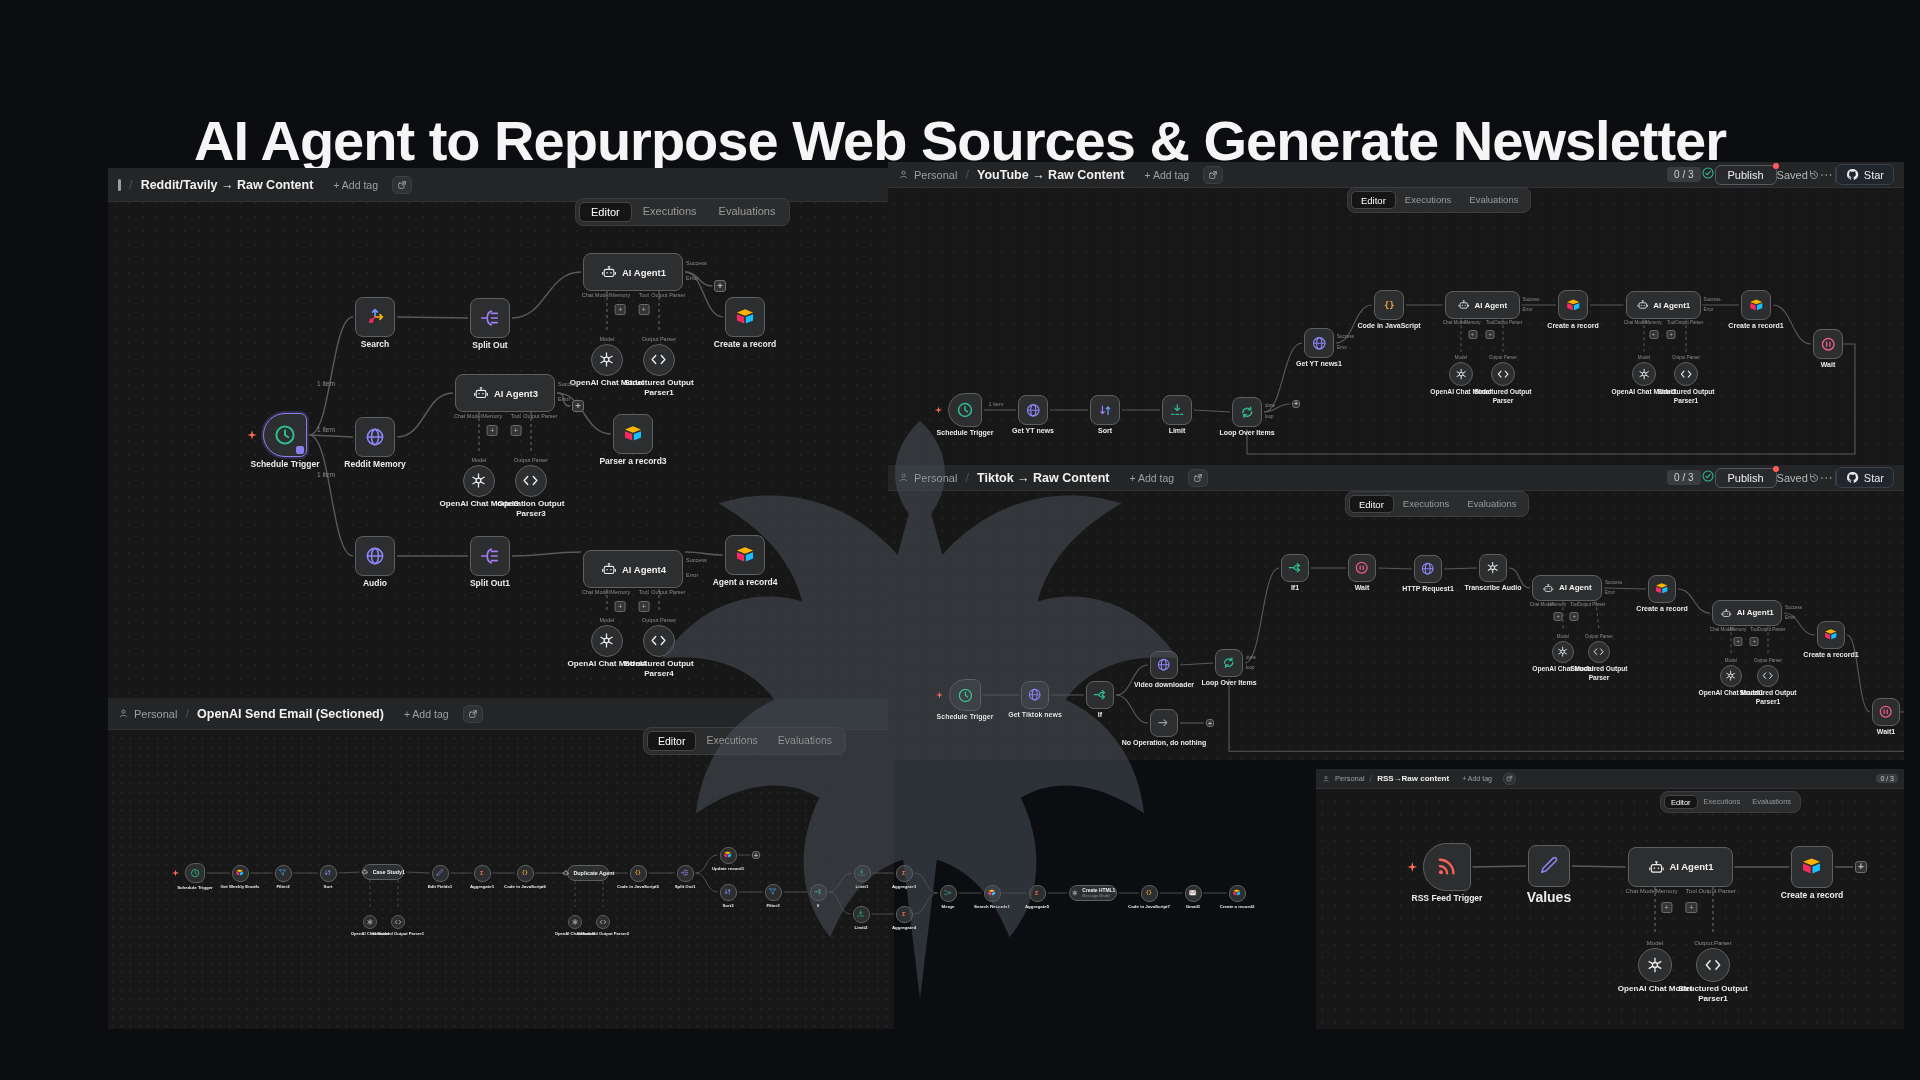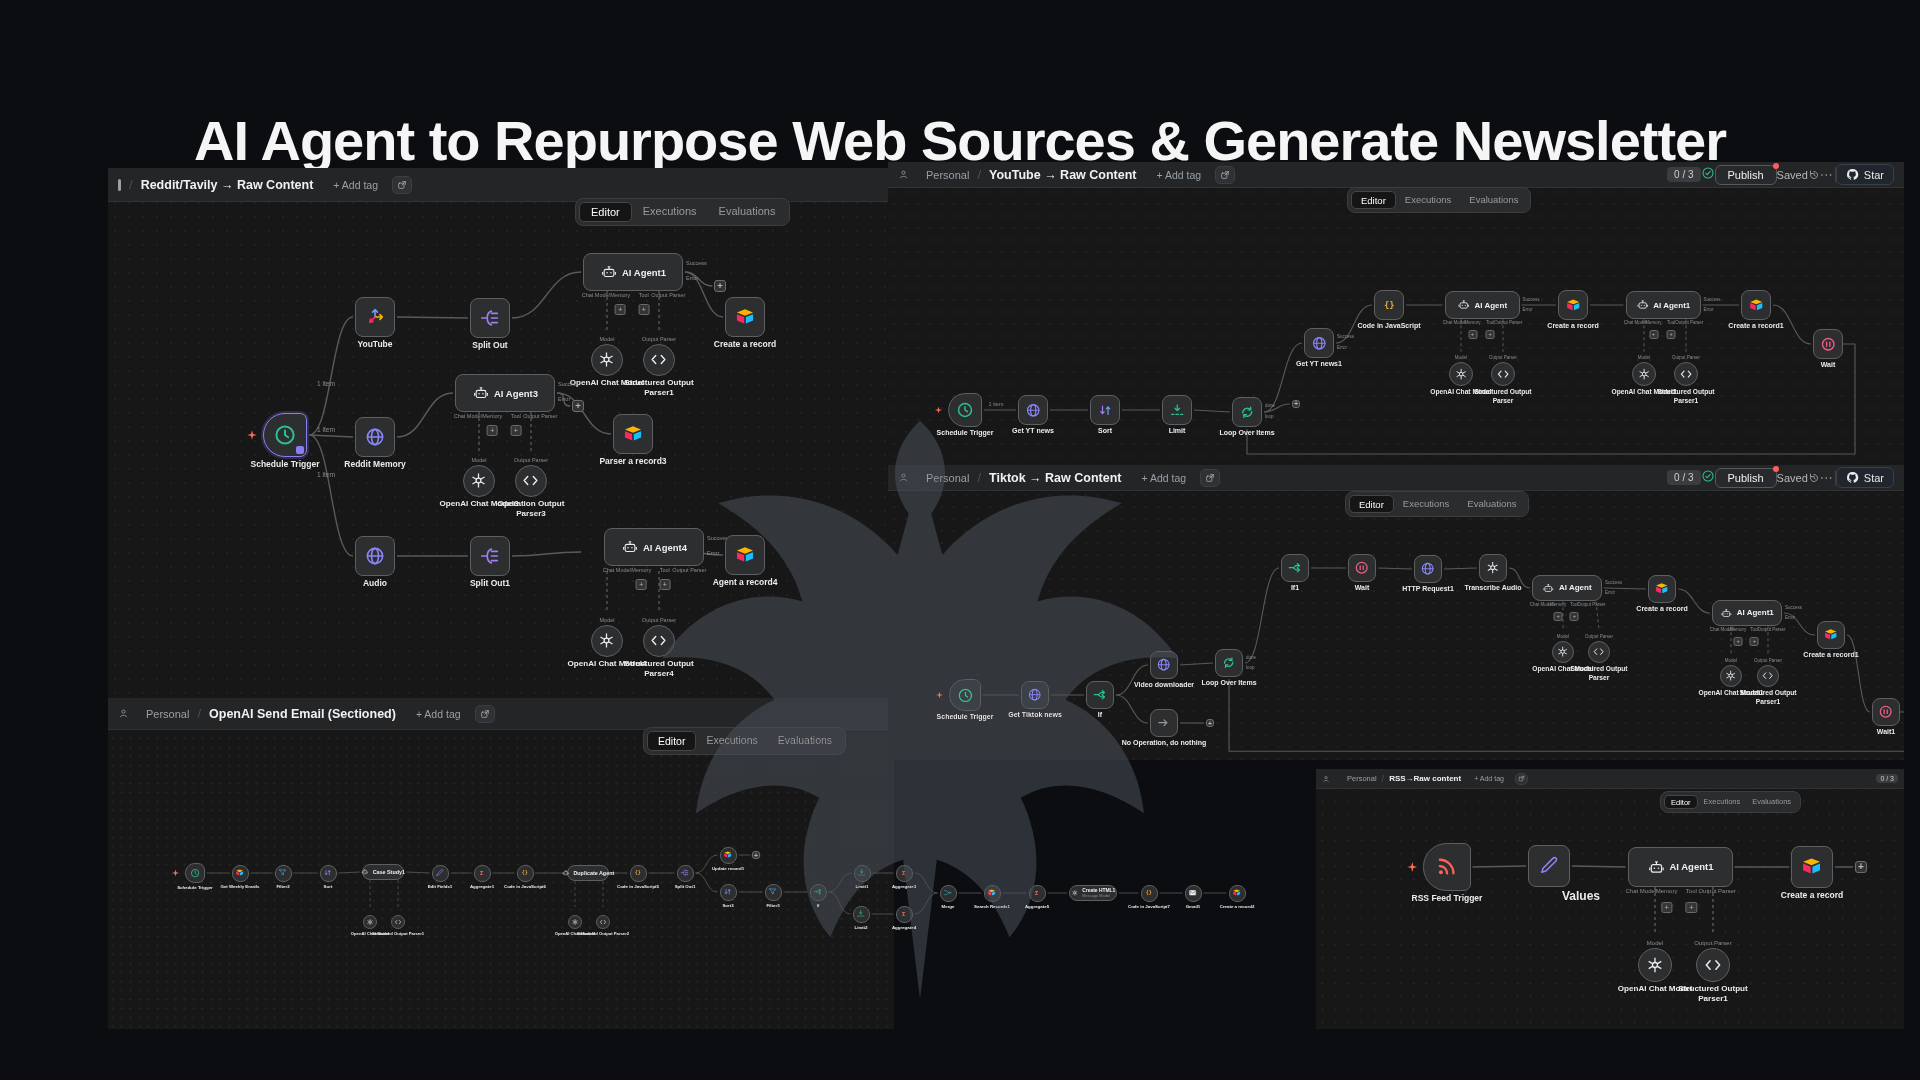--- a/index.html
+++ b/index.html
@@ -6,21 +6,21 @@
   body{width:1920px;height:1080px;background:#0b0d10;font-family:"Liberation Sans","DejaVu Sans",sans-serif;overflow:hidden;position:relative}
   .pagetitle{position:absolute;top:70px;left:0;width:100%;text-align:center;color:#f5f5f5;font-size:56px;font-weight:800;letter-spacing:-1px;z-index:1}
   .eagle{position:absolute;left:640px;top:400px;width:560px;height:620px;z-index:40;pointer-events:none;mix-blend-mode:lighten;opacity:.55}
   .panel{position:absolute;overflow:hidden}
   .canvas{position:absolute;inset:0;background:#171717;background-image:radial-gradient(circle,#212121 1px,transparent 1.3px)}
   .panel3 .canvas{background:transparent}
   .dbg{position:absolute;left:0;top:0;background:#171717;background-image:radial-gradient(circle,#212121 1px,transparent 1.3px)}
   .phead{display:flex;align-items:center;gap:8px;padding:0 10px;background:#232527;border-bottom:1px solid #303236;position:absolute;top:0;left:0;z-index:6;box-sizing:border-box}
   .lbar{width:3px;height:12px;background:#9aa0a6;border-radius:2px;display:inline-block}
   .slash{color:#4d4f52;font-size:13px}
-  .crumb-project{color:#9aa0a6;font-size:11px;display:flex;align-items:center;gap:17px}
+  .crumb-project{color:#9aa0a6;font-size:11px;display:flex;align-items:center;gap:5px}
   .wfname{color:#f1f1f1;font-size:12.5px;font-weight:700;white-space:nowrap}
   .addtag{background:none;border:none;color:#9aa0a6;font-size:10.5px;margin-left:6px;cursor:pointer;font-family:inherit}
   .sharebtn{background:#2f3134;border:1px solid #3c3e42;border-radius:5px;width:20px;height:18px;display:flex;align-items:center;justify-content:center;cursor:pointer;padding:0}
   .hctrl{margin-left:auto;display:flex;align-items:center;gap:0}
   .counter{background:#3a3c3f;color:#cfcfcf;font-size:10px;padding:2px 7px;border-radius:4px;white-space:nowrap}
   .publish{position:relative;background:#27292c;border:1px solid #55585c;color:#f0f0f0;font-size:11px;padding:3px 12px;border-radius:6px;cursor:pointer;font-family:inherit}
   .pubdot{position:absolute;top:-3px;right:-3px;width:6px;height:6px;border-radius:50%;background:#ff5d5d}
   .saved{color:#b8b8b8;font-size:11px}
   .iconbtn{background:none;border:none;cursor:pointer;display:flex;align-items:center;padding:0}
   .dots{color:#9a9a9a;font-size:13px;letter-spacing:2px}
@@ -104,21 +104,21 @@
         <span class="pinb"></span>
       </div>
       <div class="node rect" style="left: 247px; top: 129px; width: 40px; height: 40px;">
         <span style="display:flex">
           <svg width="22" height="22" viewBox="0 0 24 24">
             <path d="M12 12V4M12 4l-2.6 2.6M12 4l2.6 2.6" stroke="#6c9bfa" stroke-width="1.8" fill="none" stroke-linecap="round" stroke-linejoin="round"></path>
             <path d="M12 12h8M20 12l-2.6-2.6M20 12l-2.6 2.6" stroke="#fcb400" stroke-width="1.8" fill="none" stroke-linecap="round" stroke-linejoin="round"></path>
             <path d="M12 12l-5.6 5.6M6.4 17.6l.8-3.4M6.4 17.6l3.4-.8" stroke="#f82b60" stroke-width="1.8" fill="none" stroke-linecap="round" stroke-linejoin="round"></path>
           </svg>
         </span>
-        <span class="nlabel" style="font-size: 8.5px;">YouTube</span>
+        <span class="nlabel" style="font-size: 8.5px;">Search</span>
       </div>
       <div class="node rect" style="left: 362px; top: 130px; width: 40px; height: 40px;">
         <span style="display:flex">
           <svg width="22" height="22" viewBox="0 0 24 24">
             <path d="M3 12h5" stroke="#a07df2" stroke-width="1.8" fill="none" stroke-linecap="round" stroke-linejoin="round"></path>
             <path d="M13.5 4.5c-6 1.5-6 13.5 0 15" stroke="#a07df2" stroke-width="1.8" fill="none" stroke-linecap="round" stroke-linejoin="round"></path>
             <path d="M13.5 7h6.5M13.5 12h6.5M13.5 17h6.5" stroke="#a07df2" stroke-width="1.8" fill="none" stroke-linecap="round" stroke-linejoin="round"></path>
           </svg>
         </span>
         <span class="nlabel" style="font-size: 8.5px;">Split Out</span>
@@ -252,21 +252,21 @@
       <div class="node rect" style="left: 362px; top: 368px; width: 40px; height: 40px;">
         <span style="display:flex">
           <svg width="22" height="22" viewBox="0 0 24 24">
             <path d="M3 12h5" stroke="#a07df2" stroke-width="1.8" fill="none" stroke-linecap="round" stroke-linejoin="round"></path>
             <path d="M13.5 4.5c-6 1.5-6 13.5 0 15" stroke="#a07df2" stroke-width="1.8" fill="none" stroke-linecap="round" stroke-linejoin="round"></path>
             <path d="M13.5 7h6.5M13.5 12h6.5M13.5 17h6.5" stroke="#a07df2" stroke-width="1.8" fill="none" stroke-linecap="round" stroke-linejoin="round"></path>
           </svg>
         </span>
         <span class="nlabel" style="font-size: 8.5px;">Split Out1</span>
       </div>
-      <div class="node agentn" style="left: 475px; top: 360px; width: 100px; height: 38px; margin-left: 21px;">
+      <div class="node agentn" style="left: 475px; top: 382px; width: 100px; height: 38px;">
         <span style="display:flex">
           <svg width="18" height="18" viewBox="0 0 24 24">
             <g stroke="#ececec" stroke-width="1.5" fill="none">
               <rect x="5.5" y="8.5" width="13" height="9.5" rx="2.5"></rect>
               <path d="M12 8.5V5M10.3 5h3.4M3.5 12v3.5M20.5 12v3.5"></path>
               <circle cx="9.4" cy="13" r="1" fill="#ececec" stroke="none"></circle>
               <circle cx="14.6" cy="13" r="1" fill="#ececec" stroke="none"></circle>
             </g>
           </svg>
         </span>
@@ -1272,21 +1272,21 @@
             <path d="M12 2.5l2 7.5 7.5 2-7.5 2-2 7.5-2-7.5L2.5 12l7.5-2z" fill="#ff6d5a"></path>
           </svg>
         </span>
       </div>
       <div class="node rect" style="left: 212px; top: 76px; width: 42px; height: 42px;">
         <span style="display:flex">
           <svg width="23.1" height="23.1" viewBox="0 0 24 24">
             <path d="M5 19l1.3-4.2L16.8 4.3a2 2 0 0 1 2.9 2.9L9.2 17.7 5 19z" stroke="#8c85f7" stroke-width="1.6" fill="none" stroke-linecap="round" stroke-linejoin="round"></path>
           </svg>
         </span>
-        <span class="nlabel" style="font-size: 12px; margin-left: 32px;">Values</span>
+        <span class="nlabel" style="font-size: 14px;">Values</span>
       </div>
       <div class="node agentn" style="left: 311.5px; top: 78.05px; width: 105px; height: 39.9px;">
         <span style="display:flex">
           <svg width="18.900000000000002" height="18.900000000000002" viewBox="0 0 24 24">
             <g stroke="#ececec" stroke-width="1.5" fill="none">
               <rect x="5.5" y="8.5" width="13" height="9.5" rx="2.5"></rect>
               <path d="M12 8.5V5M10.3 5h3.4M3.5 12v3.5M20.5 12v3.5"></path>
               <circle cx="9.4" cy="13" r="1" fill="#ececec" stroke="none"></circle>
               <circle cx="14.6" cy="13" r="1" fill="#ececec" stroke="none"></circle>
             </g>

